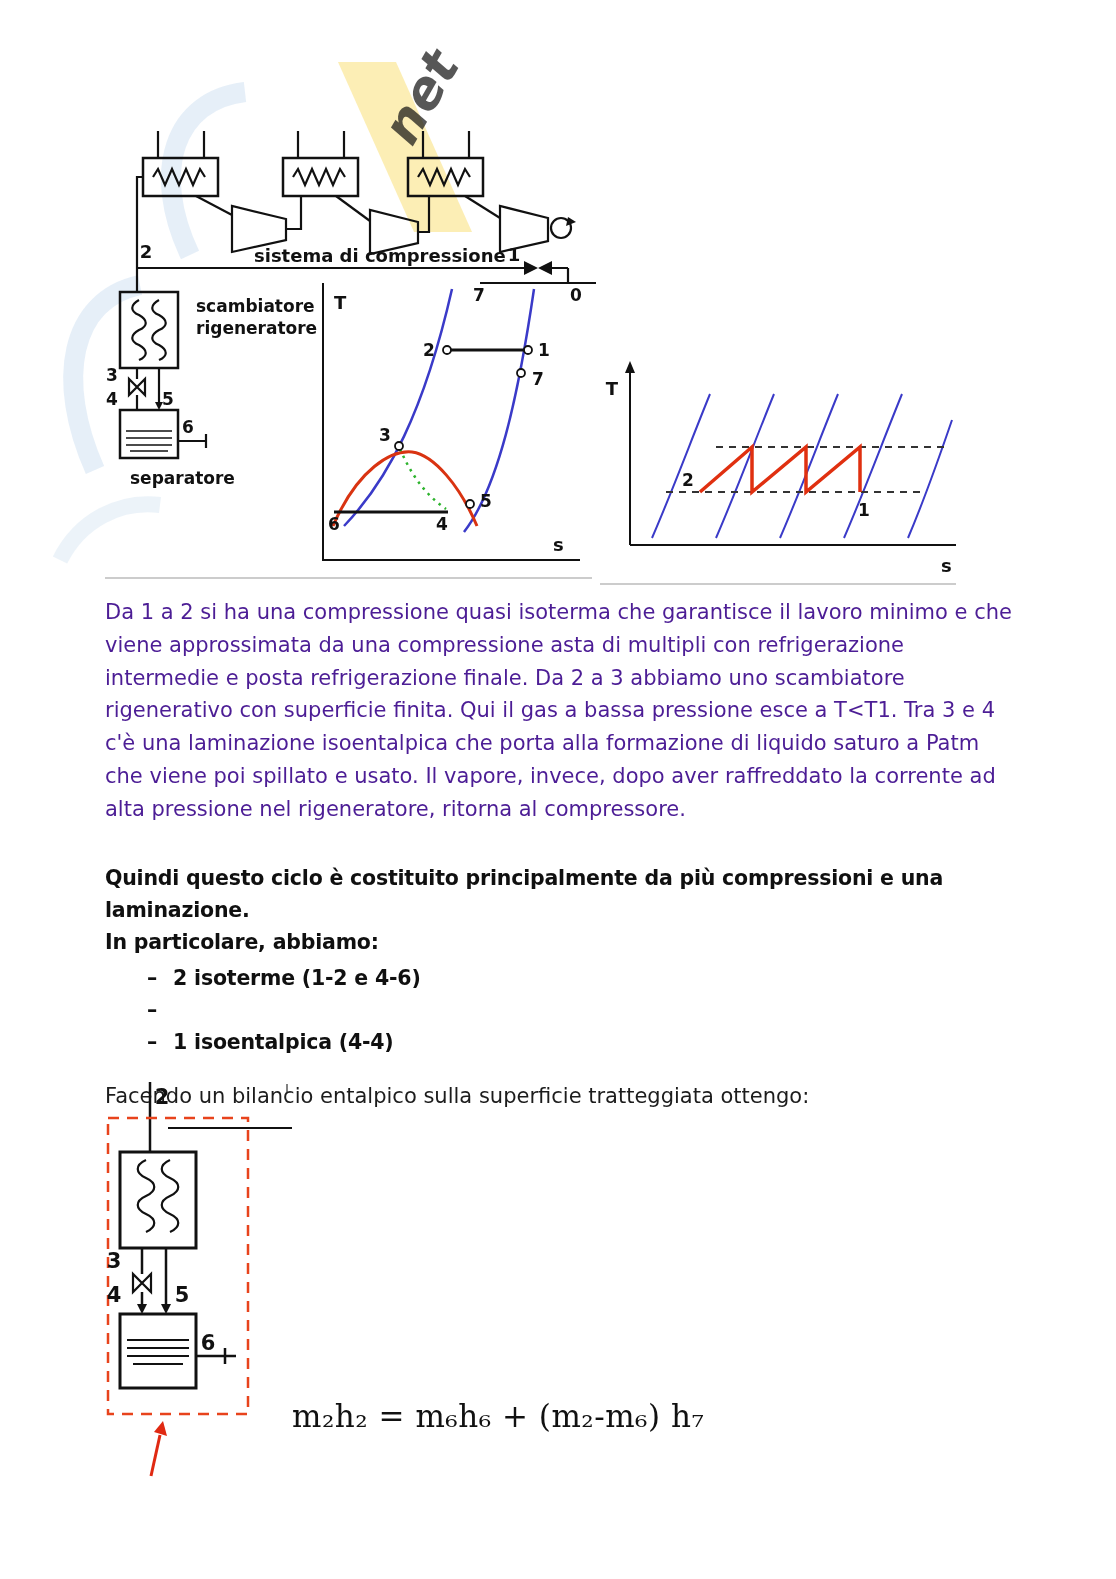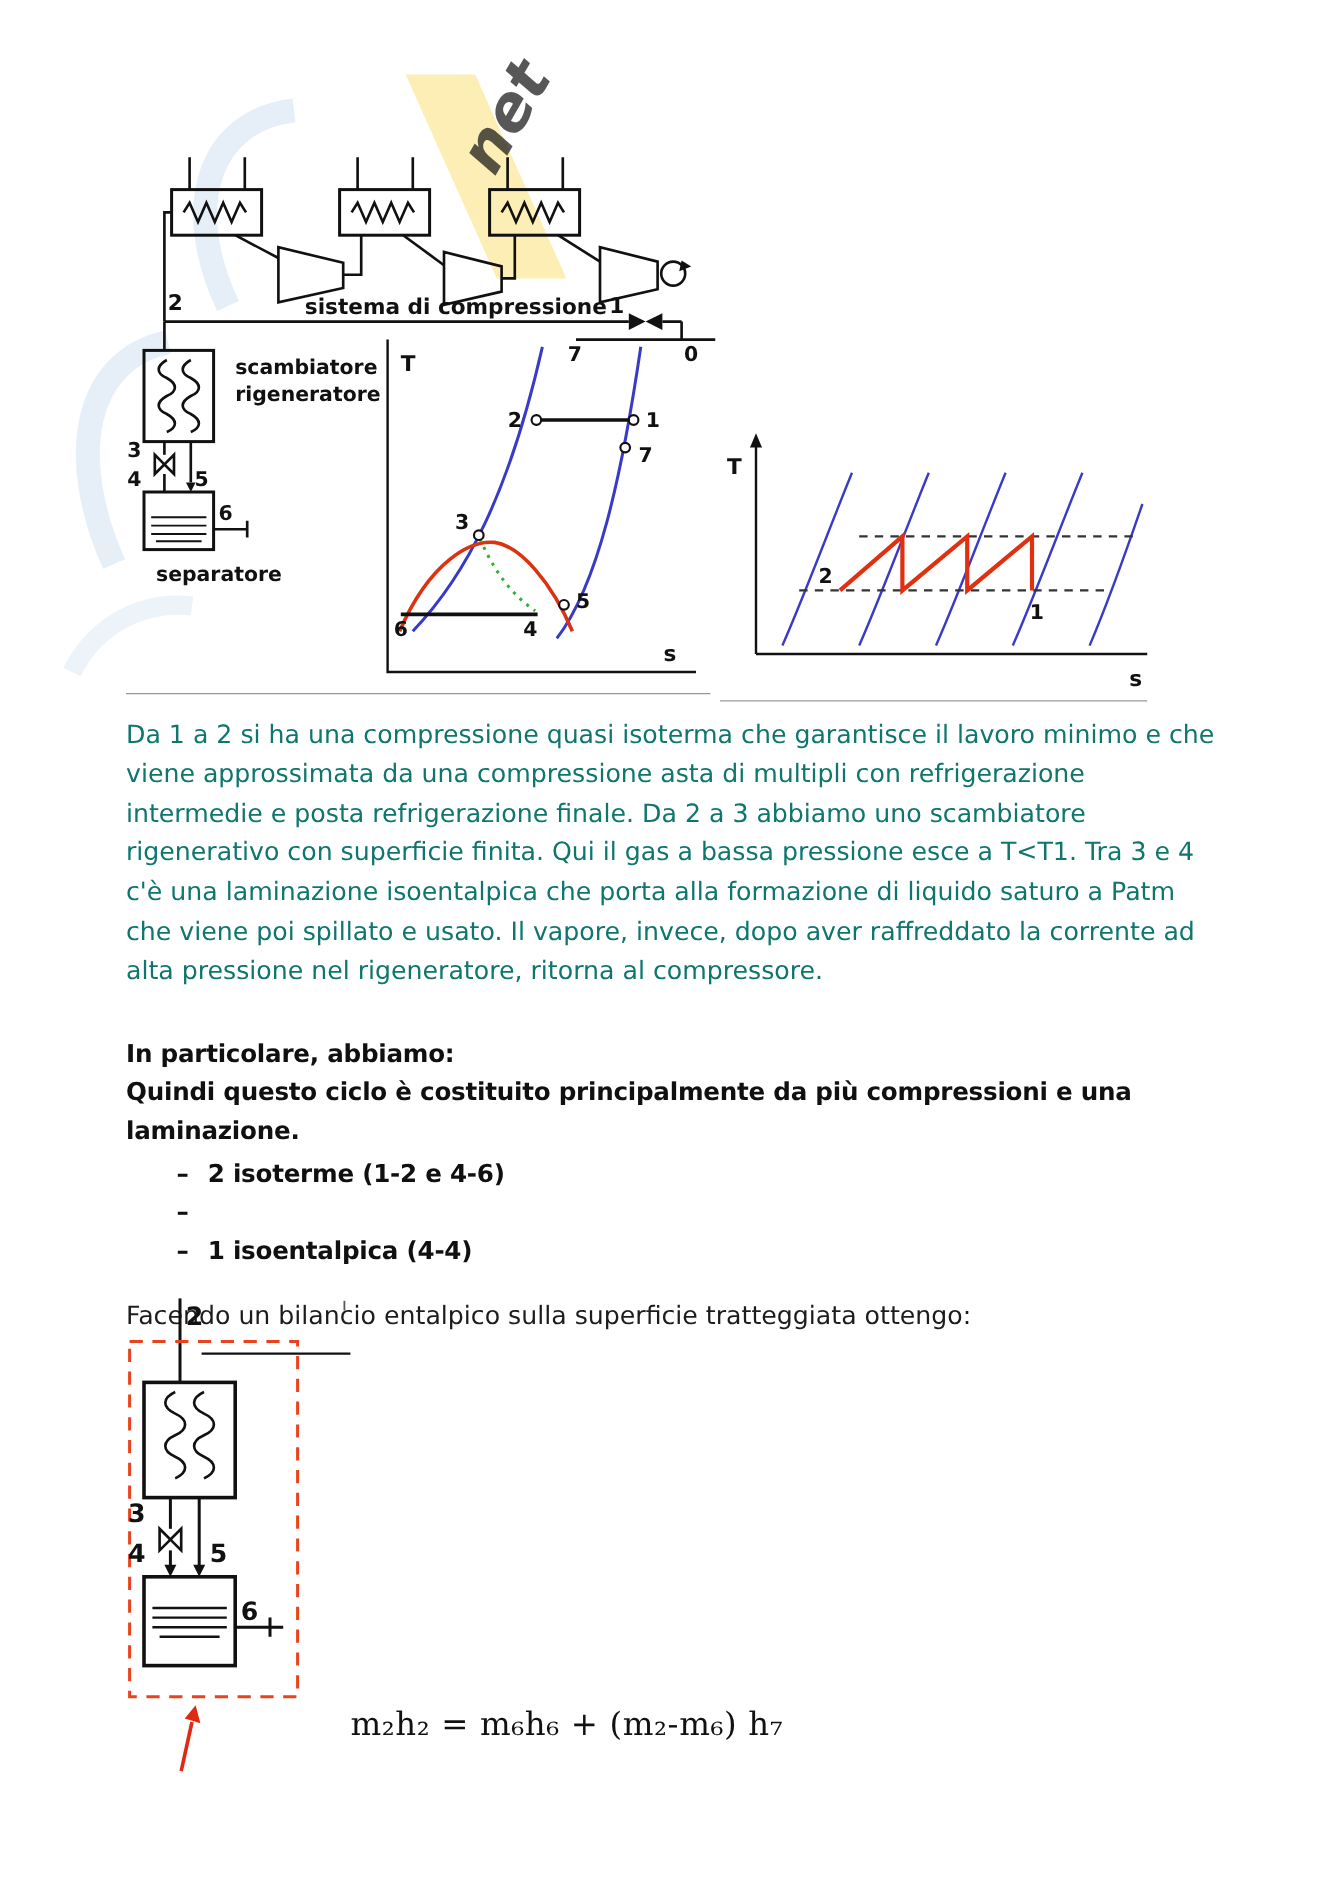--- a/index.html
+++ b/index.html
@@ -4,29 +4,29 @@
 <style>
   html,body{margin:0;padding:0;background:#ffffff;}
   .page{position:relative;width:1116px;height:1579px;background:#fff;overflow:hidden;margin:0 auto;
         font-family:"DejaVu Sans","Liberation Sans",sans-serif;color:#1c1c1c;}
   svg{position:absolute;left:0;top:0;}
   svg text{font-family:"DejaVu Sans","Liberation Sans",sans-serif;fill:#111;}
   .fig-label{font-weight:bold;font-size:17px;}
   .fig-label-lg{font-weight:bold;font-size:18px;}
   .fig-label-xl{font-weight:bold;font-size:21px;}
   .paragraph{position:absolute;left:105px;top:596px;width:918px;
-             font-size:21px;line-height:32.8px;color:#0f766e;}
+             font-size:21px;line-height:32.8px;color:#4c1d95;}
   .notes{position:absolute;left:105px;top:862px;width:940px;color:#101010;}
   .notes .hw{font-weight:700;font-size:20.5px;line-height:32px;letter-spacing:-0.2px;}
   .notes .bullets{margin-top:4px;margin-left:42px;}
   .bullet-row{display:flex;gap:16px;font-weight:700;font-size:20.5px;line-height:32px;letter-spacing:-0.2px;}
   .balance{position:absolute;left:105px;top:1080px;width:920px;font-size:21px;line-height:32px;}
   .equation{position:absolute;left:292px;top:1398px;
             font-family:"DejaVu Serif","Liberation Serif",serif;
-            font-size:27px;color:#111;letter-spacing:0.5px;margin-top:24px;}
+            font-size:31px;color:#111;letter-spacing:0.5px;}
 </style>
 </head>
 <body>
 
 <div class="page">
 
   <svg width="1116" height="595" viewBox="0 0 1116 595">
 
     <g>
       <polygon points="338,62 396,62 472,232 414,232" fill="#fbeaa2" opacity="0.8"></polygon>
@@ -143,22 +143,22 @@
       <text x="864" y="516" text-anchor="middle" class="fig-label">1</text>
     </g>
 
     <path d="M105 578 H592" stroke="#999" stroke-width="1"></path>
     <path d="M600 584 H956" stroke="#999" stroke-width="1"></path>
   </svg>
 
   <div class="paragraph">Da 1 a 2 si ha una compressione quasi isoterma che garantisce il lavoro minimo e che viene approssimata da una compressione asta di multipli con refrigerazione intermedie e posta refrigerazione finale. Da 2 a 3 abbiamo uno scambiatore rigenerativo con superficie finita. Qui il gas a bassa pressione esce a T&lt;T1. Tra 3 e 4 c'è una laminazione isoentalpica che porta alla formazione di liquido saturo a Patm che viene poi spillato e usato. Il vapore, invece, dopo aver raffreddato la corrente ad alta pressione nel rigeneratore, ritorna al compressore.</div>
 
   <div class="notes">
+    <div class="hw">Quindi questo ciclo è costituito principalmente da più compressioni e una laminazione.</div>
     <div class="hw">In particolare, abbiamo:</div>
-    <div class="hw">Quindi questo ciclo è costituito principalmente da più compressioni e una laminazione.</div>
     <div class="bullets">
       <div class="bullet-row">
         <span>–</span>
         <span>2 isoterme (1-2 e 4-6)</span>
       </div>
       <div class="bullet-row">
         <span>–</span>
       </div>
       <div class="bullet-row">
         <span>–</span>

